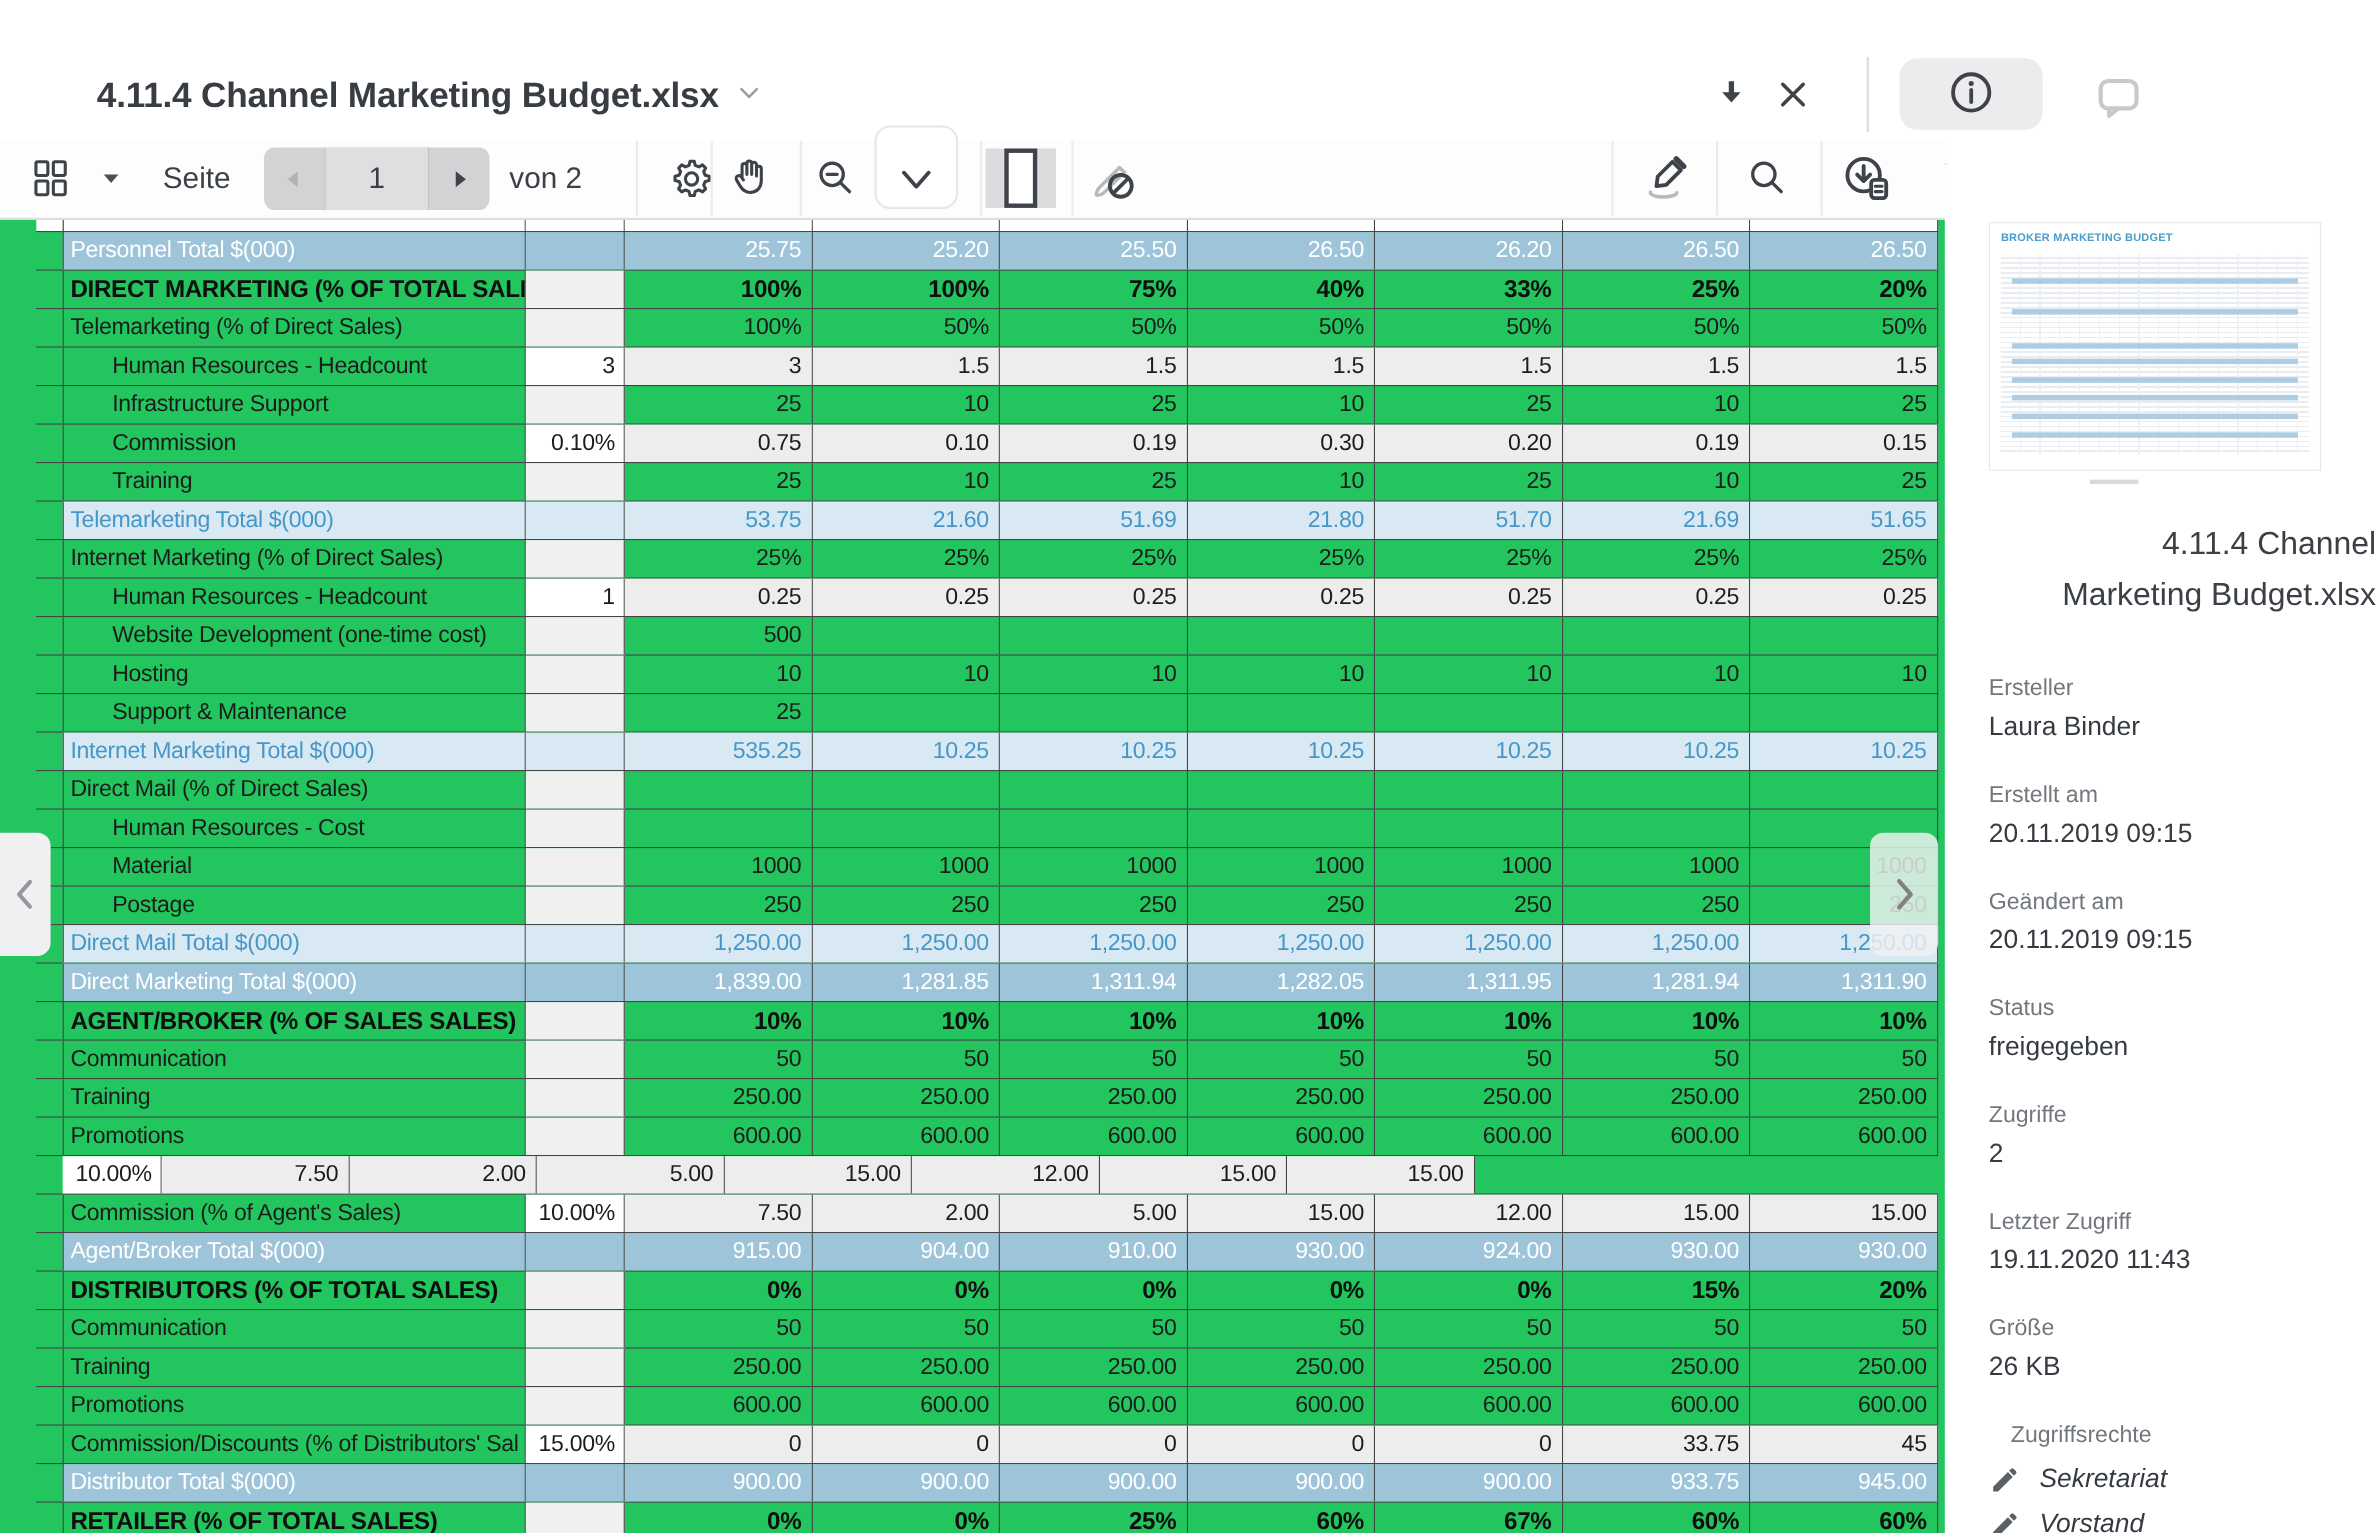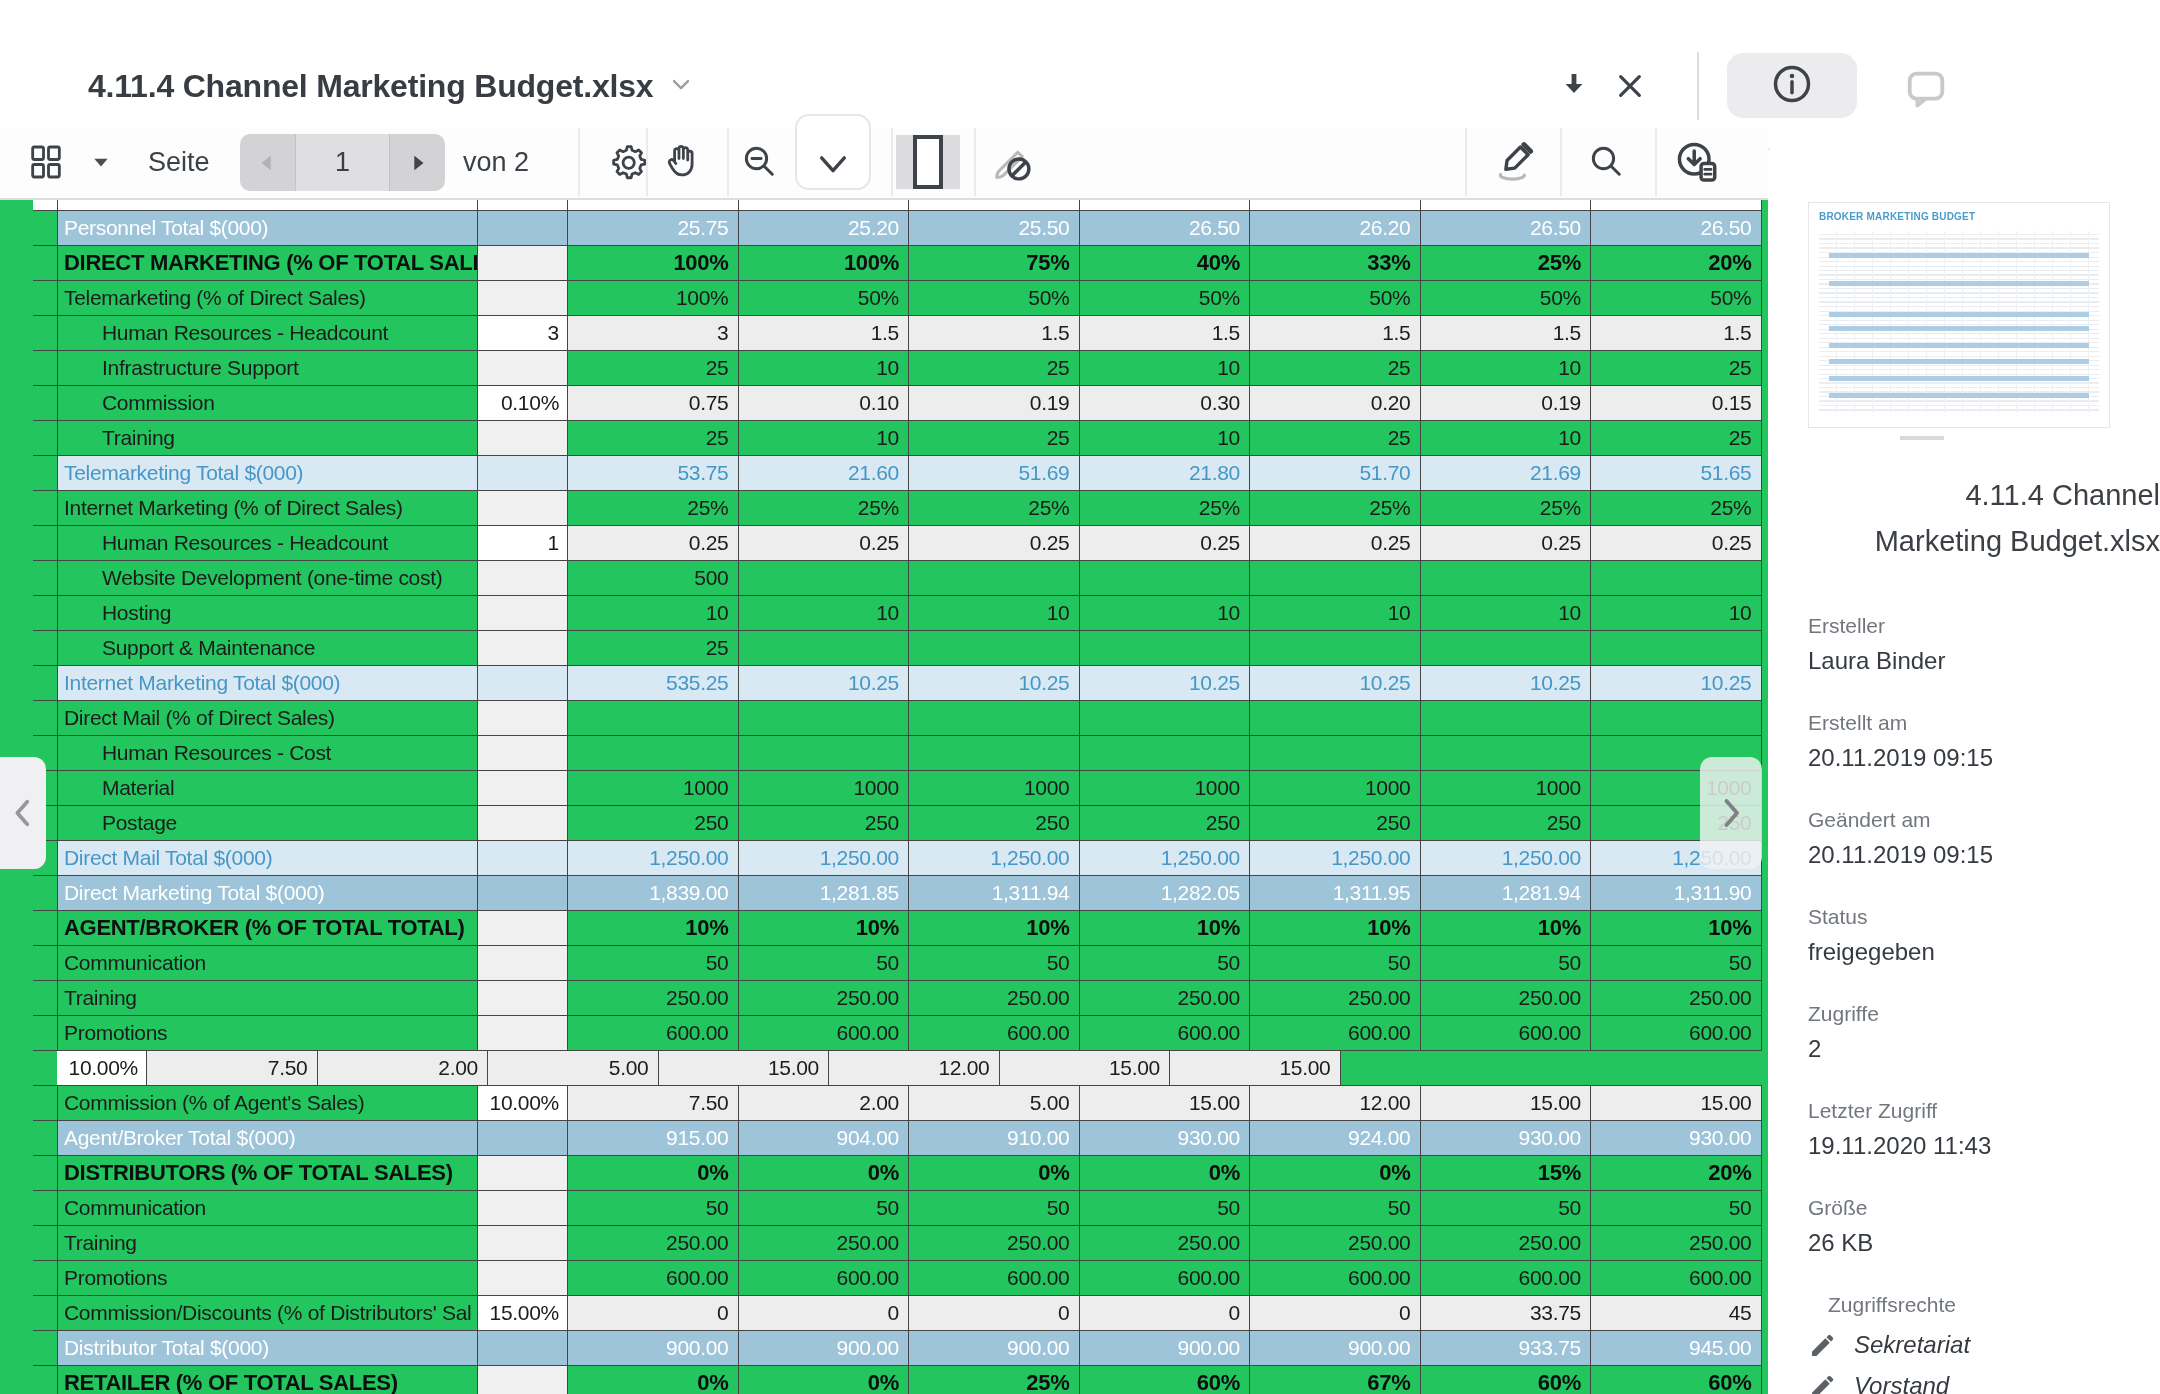--- a/index.html
+++ b/index.html
@@ -477,21 +477,21 @@
           <div class="cell vcell">1,839.00</div>
           <div class="cell vcell">1,281.85</div>
           <div class="cell vcell">1,311.94</div>
           <div class="cell vcell">1,282.05</div>
           <div class="cell vcell">1,311.95</div>
           <div class="cell vcell">1,281.94</div>
           <div class="cell vcell">1,311.90</div>
         </div>
         <div class="trow section">
           <div class="cell gut"></div>
-          <div class="cell lab">AGENT/BROKER (% OF TOTAL TOTAL)</div>
+          <div class="cell lab">AGENT/BROKER (% OF SALES SALES)</div>
           <div class="cell pcell"></div>
           <div class="cell vcell">10%</div>
           <div class="cell vcell">10%</div>
           <div class="cell vcell">10%</div>
           <div class="cell vcell">10%</div>
           <div class="cell vcell">10%</div>
           <div class="cell vcell">10%</div>
           <div class="cell vcell">10%</div>
         </div>
         <div class="trow normal">

